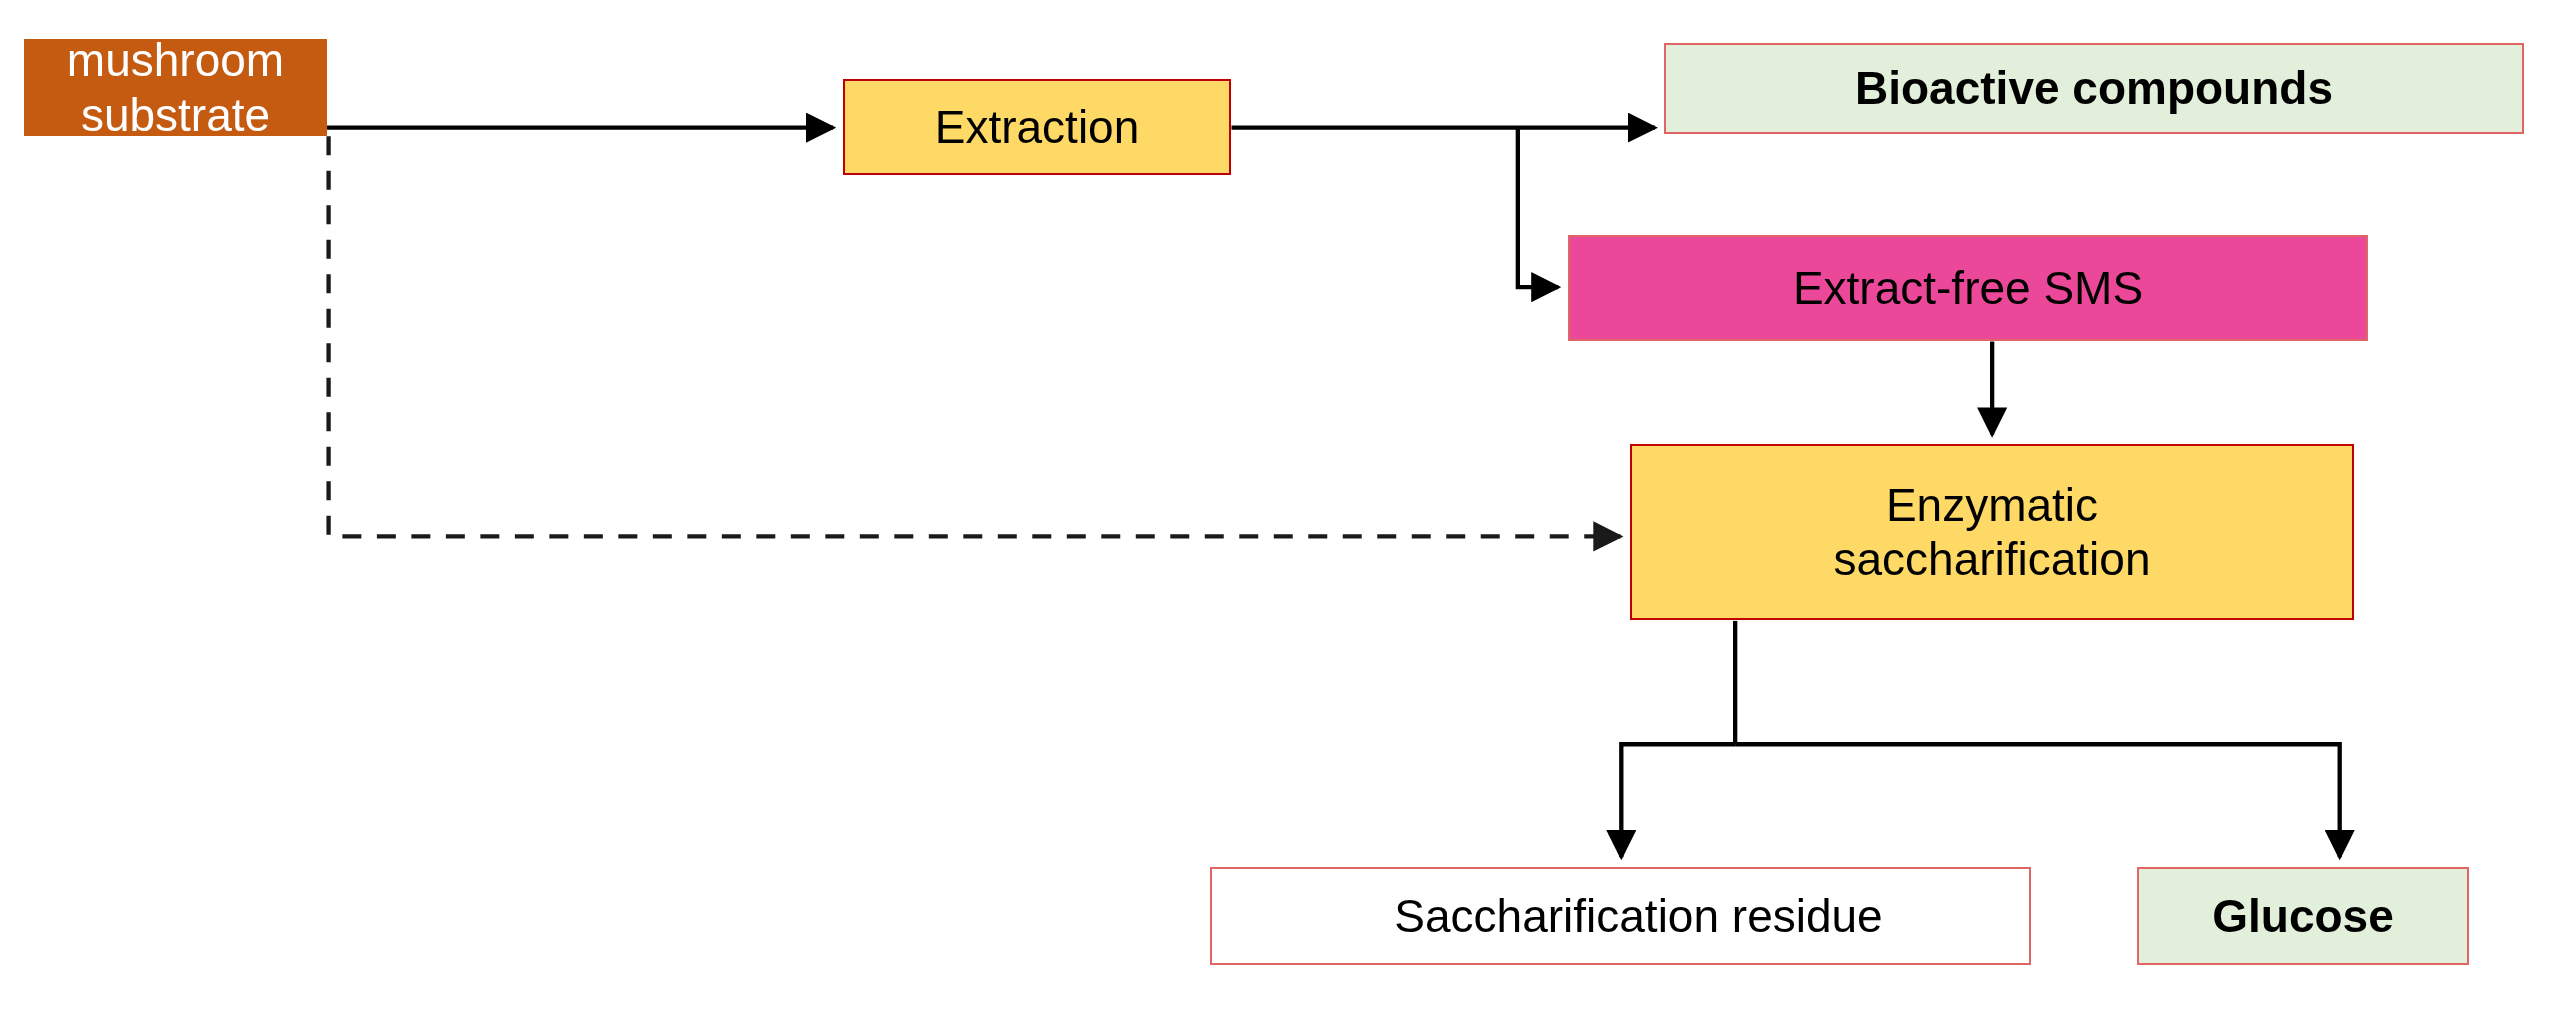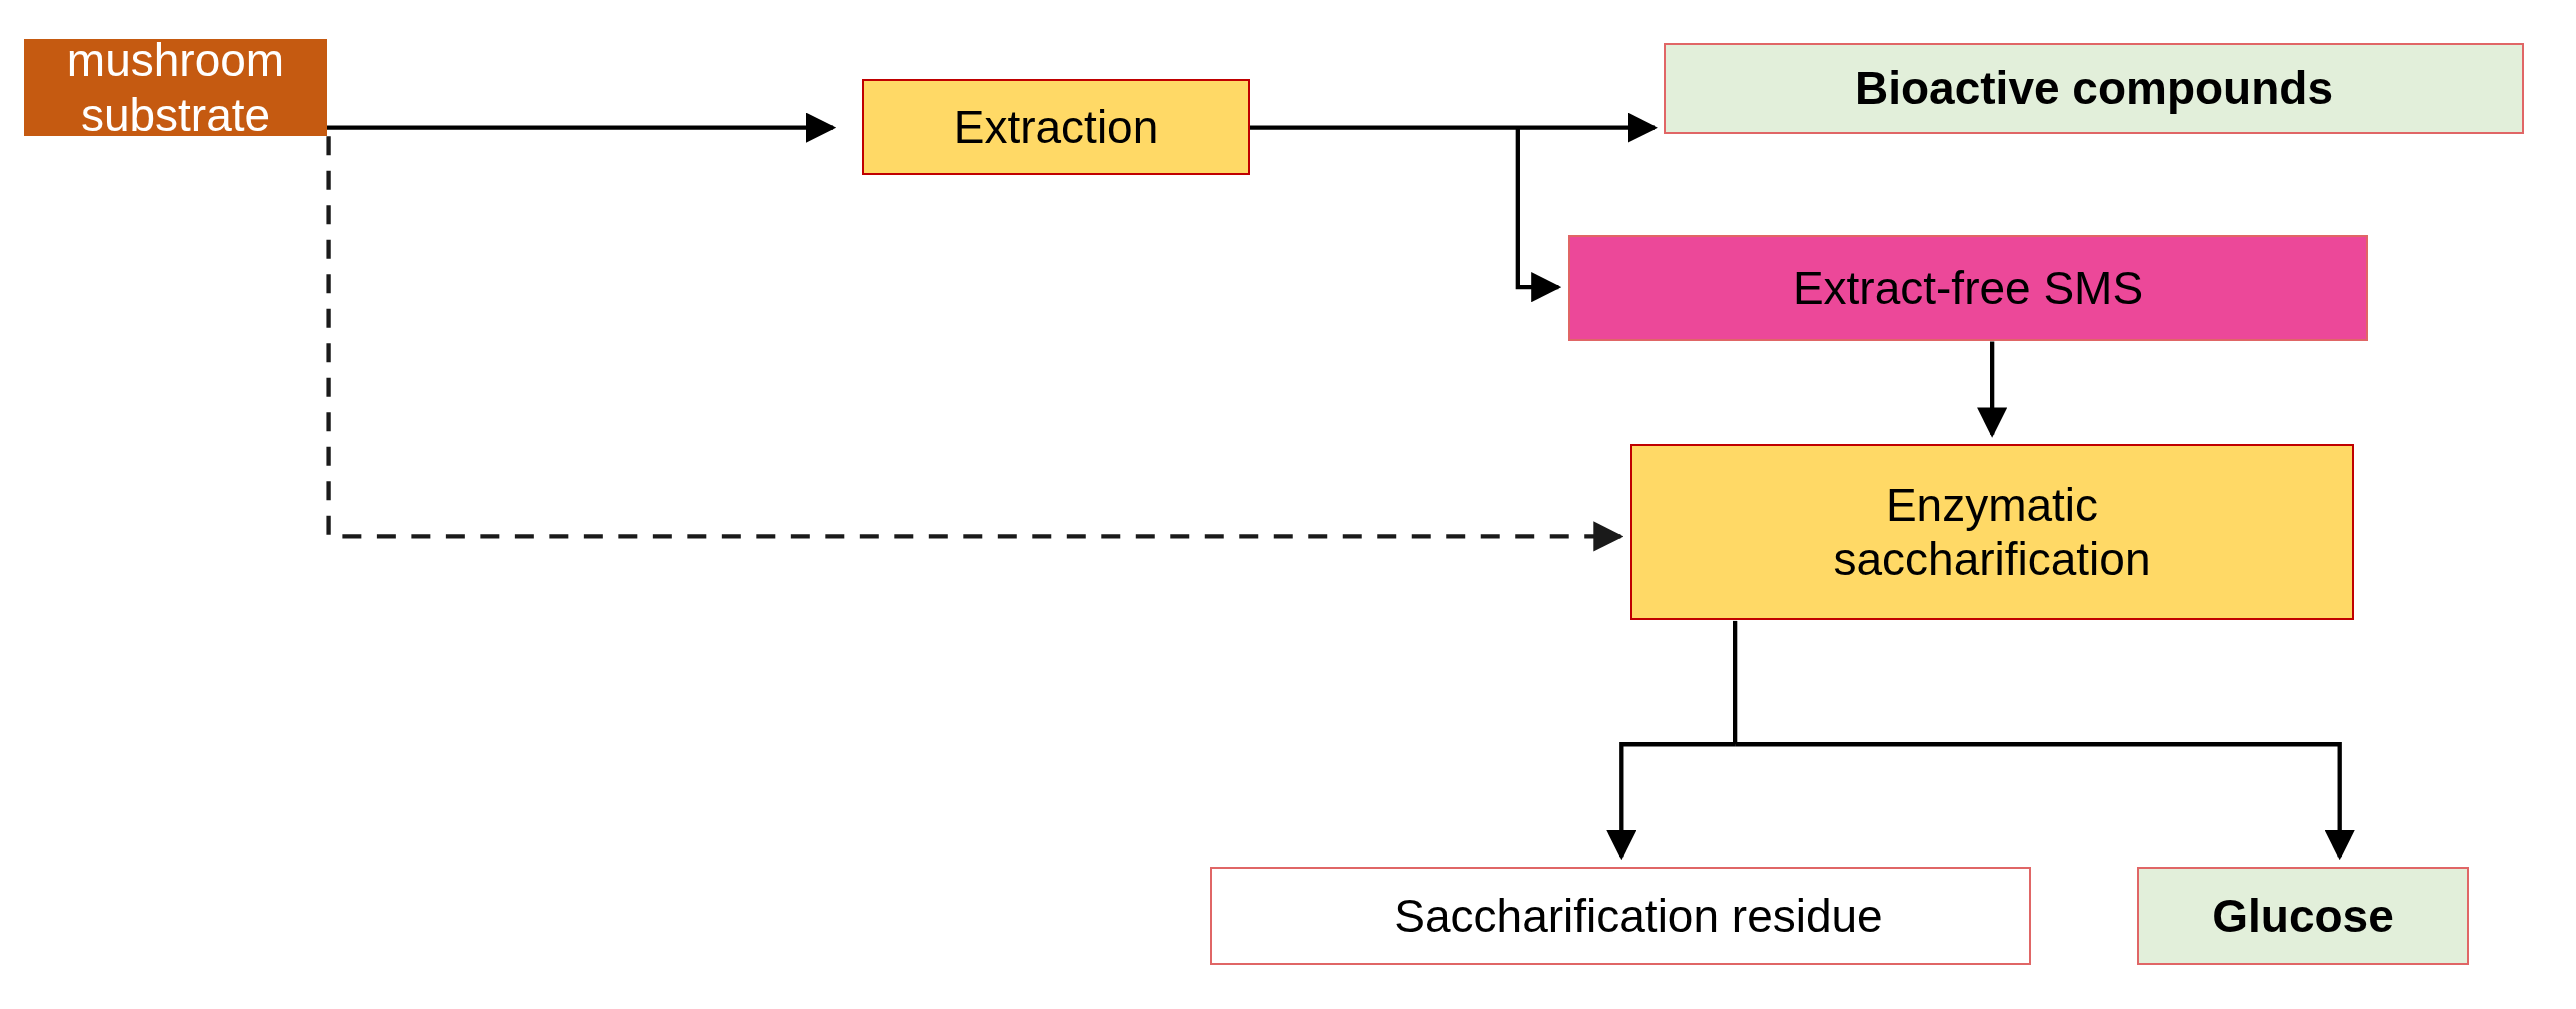--- a/index.html
+++ b/index.html
@@ -51,21 +51,21 @@
     height: 97px;
     background: #C55A11;
     border: 0;
     color: #ffffff;
     font-size: 46px;
     font-weight: 400;
   }
 
   
   .n-extraction {
-    left: 862px;
+    left: 843px;
     top: 79px;
     width: 388px;
     height: 96px;
     background: #FFD966;
     border: 2.6px solid #C00000;
     color: #000000;
     font-size: 46px;
     font-weight: 400;
   }
 

